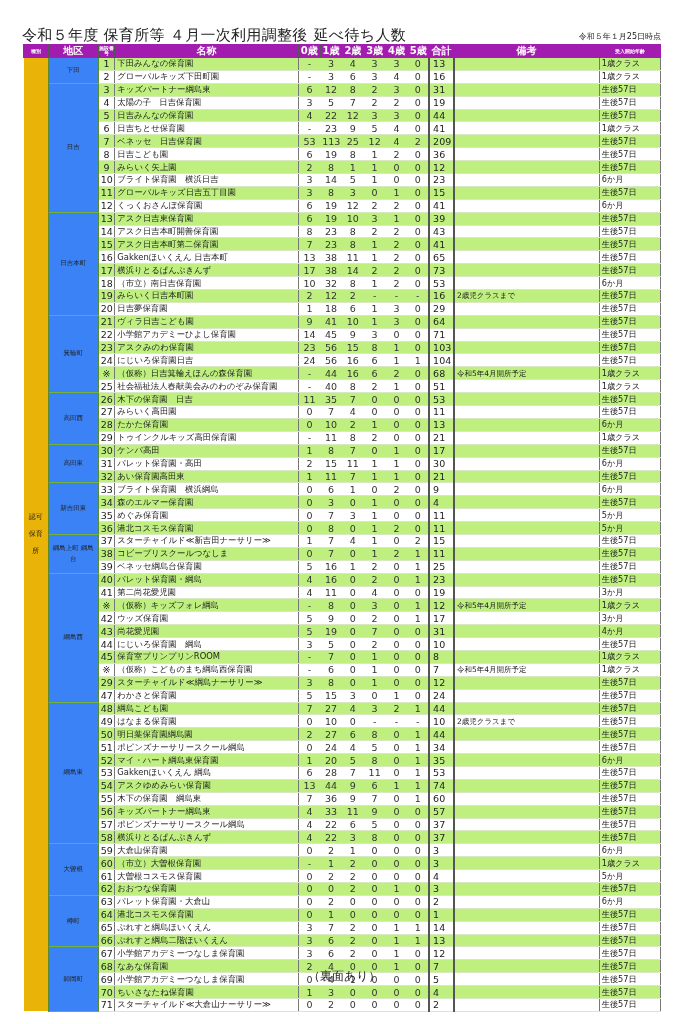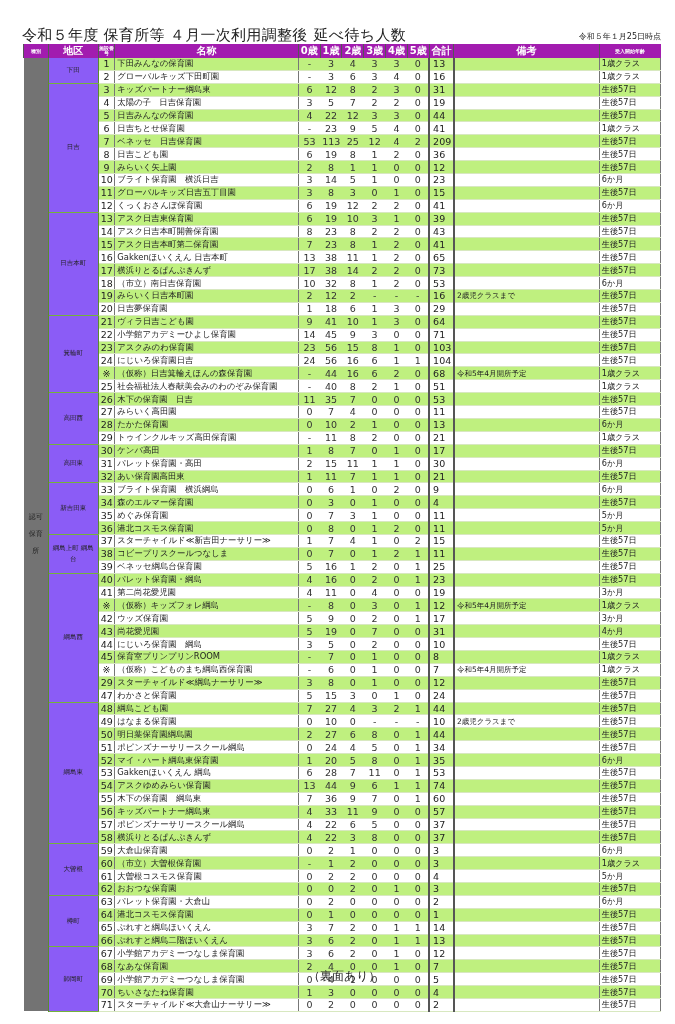--- a/index.html
+++ b/index.html
@@ -14,22 +14,22 @@
   td { height:11.9px; padding:0 2px; border-bottom:1px solid #d8e8c0; white-space:nowrap; overflow:hidden; line-height:11px; }
   tr.g td.v { background:#bff07f; }
   tr.w td.v { background:#fff; }
   td.num { text-align:center; font-size:9.5px; color:#333; }
   td.no { text-align:center; font-size:9.5px; border-left:1px solid #777; }
   td.name { border-left:1px solid #777; font-size:8.4px; }
   td.a0 { border-left:1px solid #777; }
   td.tot { border-left:2px solid #555; border-right:2px solid #555; text-align:left; padding-left:3px; font-size:9.5px; }
   td.note { font-size:7.5px; }
   td.start { border-left:1px solid #777; border-right:1px solid #777; font-size:8.2px; }
-  td.cat { background:#737373; text-align:center; vertical-align:middle; font-size:7px; border-right:1px solid #5a8a30; border-bottom:none; white-space:normal; line-height:17px; }
-  td.reg { background:#8b5cf6; text-align:center; vertical-align:middle; font-size:6.5px; border-right:1px solid #5a8a30; border-bottom:1px solid #74b33a; white-space:normal; line-height:11px; }
+  td.cat { background:#eab308; text-align:center; vertical-align:middle; font-size:7px; border-right:1px solid #5a8a30; border-bottom:none; white-space:normal; line-height:17px; }
+  td.reg { background:#3b82f6; text-align:center; vertical-align:middle; font-size:6.5px; border-right:1px solid #5a8a30; border-bottom:1px solid #74b33a; white-space:normal; line-height:11px; }
   .footer { position:absolute; left:308px; top:968px; font-size:12px; }
 </style>
 </head>
 <body>
 
 <div class="title">
   <span>令和５年度 保育所等 ４月一次利用調整後</span><span class="sub">延べ待ち人数</span>
 </div>
 <div class="asof">令和５年１月25日時点</div>
 

